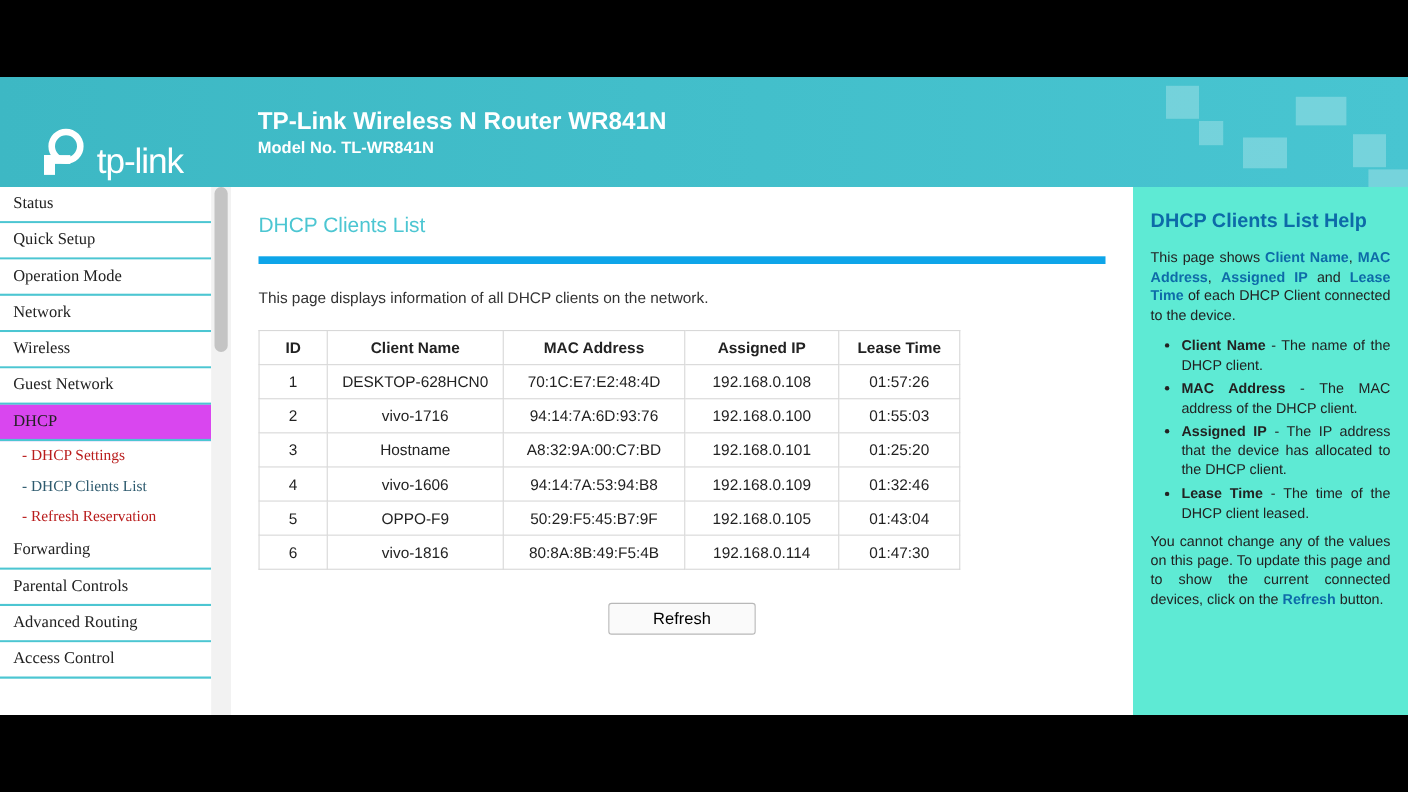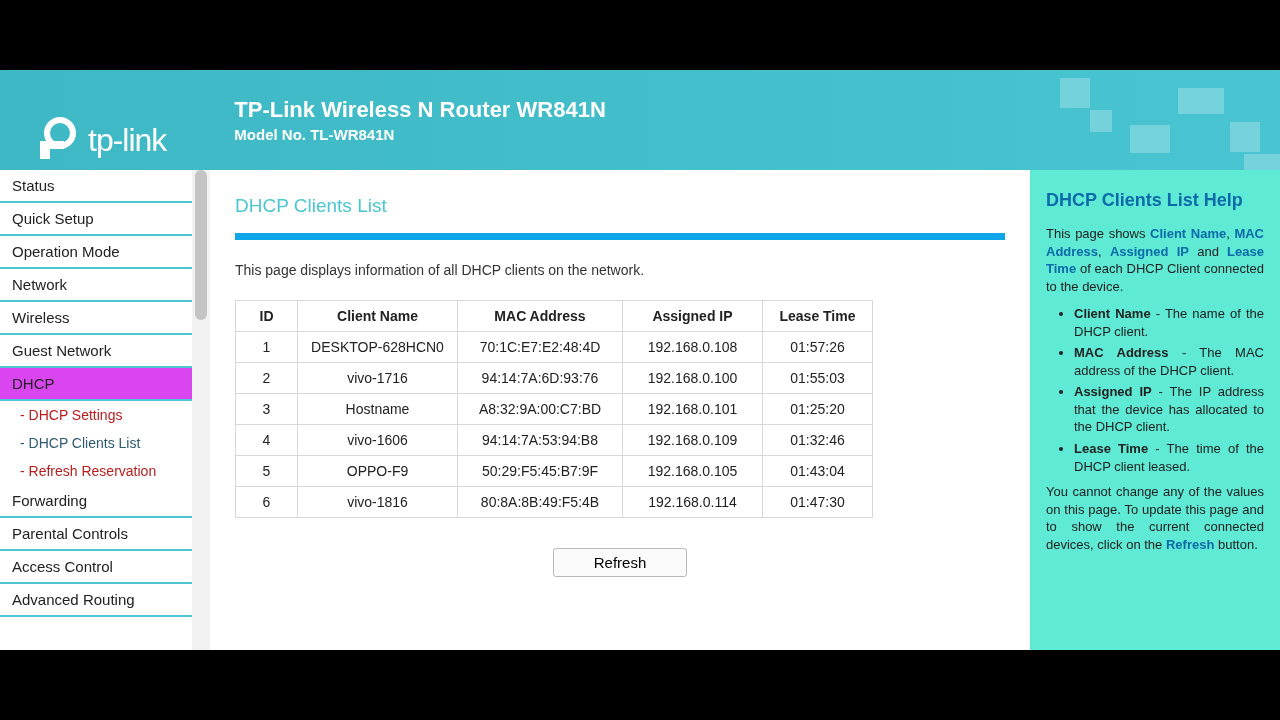--- a/index.html
+++ b/index.html
@@ -10,28 +10,28 @@
   background: linear-gradient(90deg, #3db8c4 0%, #48c5d1 100%);
   height: 100px;
   display: flex;
   align-items: center;
   padding-left: 30px;
   position: relative;
   overflow: hidden;
 }
 .header-deco-wrap { position: absolute; right: 0; top: 0; bottom: 0; width: 300px; }
 .deco { position: absolute; background: rgba(255,255,255,0.25); }
-.logo-wrap { display: flex; align-items: center; color: #fff; margin-top: 40px; }
+.logo-wrap { display: flex; align-items: flex-end; color: #fff; margin-top: 40px; }
 .logo-svg { width: 50px; height: 50px; margin-right: 8px; }
 .logo-text { font-size: 32px; font-weight: 400; letter-spacing: -1px; }
 .header-titles { color: #fff; margin-left: 68px; }
 .header-title { font-size: 22px; font-weight: bold; }
 .header-model { font-size: 15px; margin-top: 3px; font-weight: bold; }
 .body-wrap { display: flex; flex: 1; overflow: hidden; }
-.sidebar { width: 192px; background: #fff; overflow-y: auto; }
+.sidebar { width: 192px; background: #fff; overflow-y: auto; font-family: Liberation Serif, serif; }
 .nav-item {
   padding: 7px 12px;
   font-size: 15px;
   color: #222;
   border-bottom: 2px solid #4cc6d2;
   cursor: pointer;
   background: #fff;
 }
 .nav-item.active { background: #d946ef; color: #222; }
 .nav-sub { padding: 6px 12px 6px 20px; font-size: 14px; color: #b91c1c; cursor: pointer; }
@@ -103,22 +103,22 @@
         <div class="nav-item">Operation Mode</div>
         <div class="nav-item">Network</div>
         <div class="nav-item">Wireless</div>
         <div class="nav-item">Guest Network</div>
         <div class="nav-item active">DHCP</div>
         <div class="nav-sub">- DHCP Settings</div>
         <div class="nav-sub active">- DHCP Clients List</div>
         <div class="nav-sub">- Refresh Reservation</div>
         <div class="nav-item">Forwarding</div>
         <div class="nav-item">Parental Controls</div>
+        <div class="nav-item">Advanced Routing</div>
         <div class="nav-item">Access Control</div>
-        <div class="nav-item">Advanced Routing</div>
       </div>
     <div class="scroll-gutter">
       <div class="scroll-thumb"></div>
     </div>
 
     <div class="main">
       <div class="page-title">DHCP Clients List</div>
       <div class="page-desc">This page displays information of all DHCP clients on the network.</div>
       <div class="table-wrap">
         <table class="tbl">

